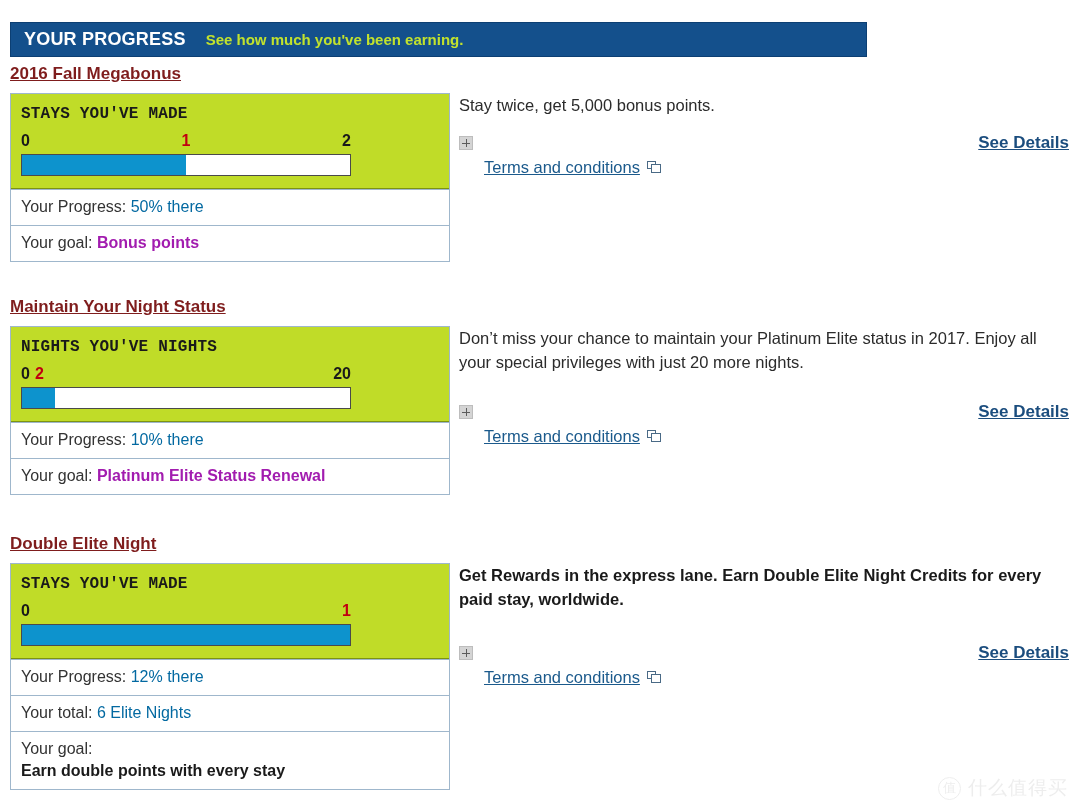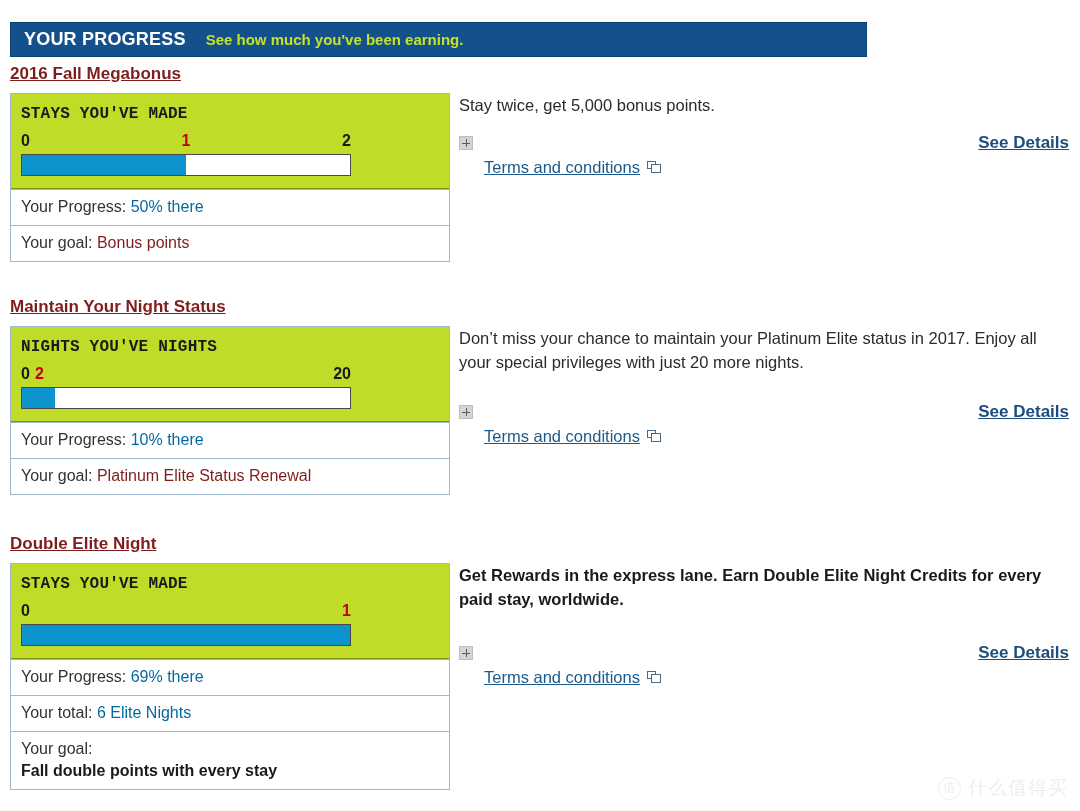--- a/index.html
+++ b/index.html
@@ -133,22 +133,22 @@
     color: #333333;
     border-top: 1px solid #9fb7cc;
     line-height: 22px;
   }
   .card-row:first-of-type { border-top: none; }
   .card-row .val {
     font-weight: normal;
     color: #0369a1;
   }
   .card-row .val-dark {
-    font-weight: normal;
-    color: #7f1d1d;
+    font-weight: bold;
+    color: #a21caf;
   }
   .card-row .stack-val {
     display: block;
     font-weight: bold;
     color: #1a1a1a;
   }
 
   
   .right-col {
     position: absolute;
@@ -371,29 +371,29 @@
         <div class="scale">
           <span style="left:0;">0</span>
           <span class="cur" style="right:0;">1</span>
         </div>
         <div class="track">
           <div class="fill" style="width:100%;"></div>
         </div>
       </div>
       <div class="card-row">
         <span>Your Progress:</span>
-        <span class="val">69% there</span>
+        <span class="val">12% there</span>
       </div>
       <div class="card-row">
         <span>Your total:</span>
         <span class="val">6 Elite Nights</span>
       </div>
       <div class="card-row">
         <span>Your goal:</span>
-        <span class="stack-val">Fall double points with every stay</span>
+        <span class="stack-val">Earn double points with every stay</span>
       </div>
     </div>
 
     <div class="right-col">
       <p class="desc bold">Get Rewards in the express lane. Earn Double Elite Night Credits for every paid stay, worldwide.</p>
       <div class="links" style="margin-top:32px;">
         <div class="link-row">
           <span class="plus-box"></span>
           <span class="see-details">See Details</span>
         </div>

